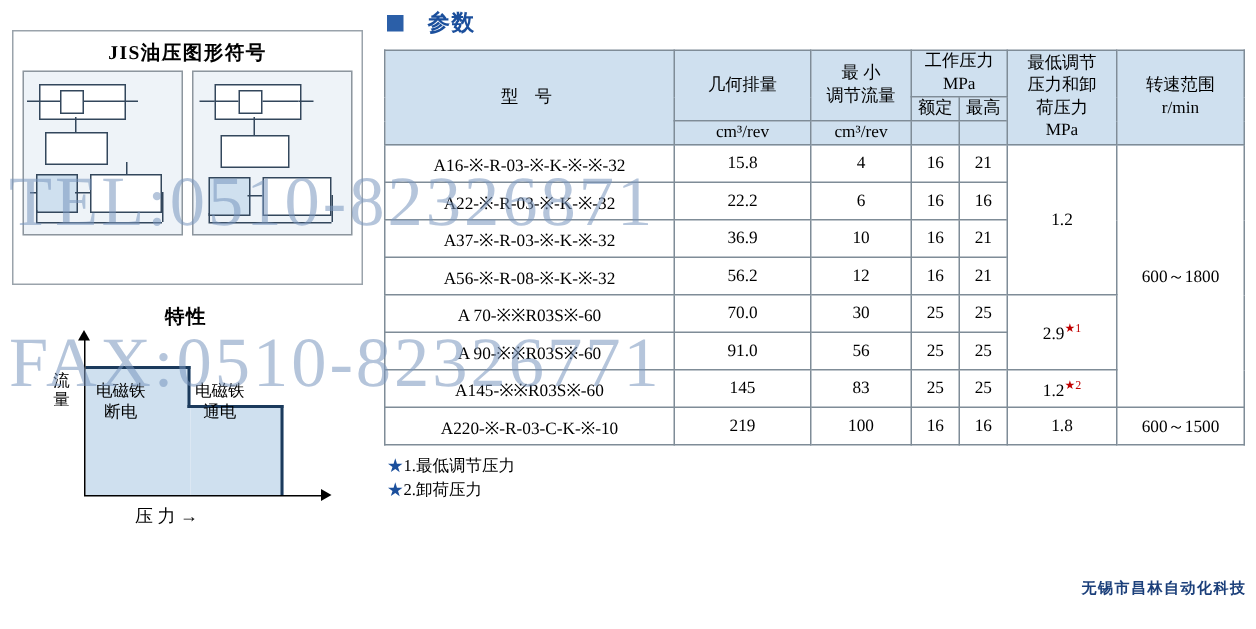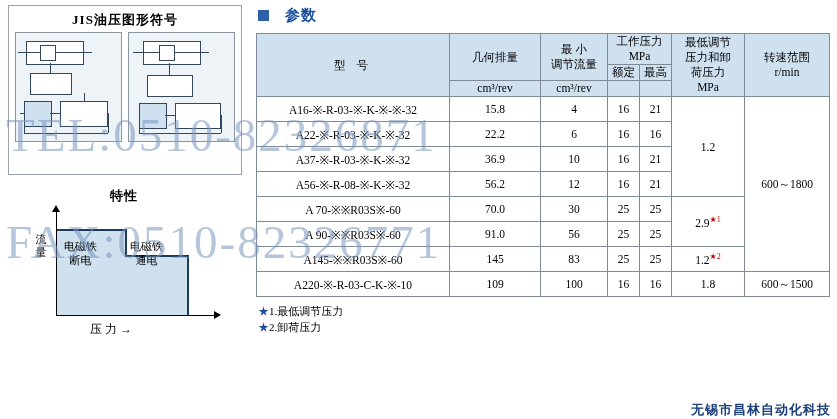--- a/index.html
+++ b/index.html
@@ -8,21 +8,21 @@
     background:#ffffff;
     font-family:"Liberation Serif", serif;
     color:#000;
     position:relative;
     overflow:hidden;
   }
   .page{position:relative;width:837px;height:419px;}
 
   
   .left{
-    position:absolute;left:8px;top:1px;width:240px;height:400px;
+    position:absolute;left:8px;top:16px;width:240px;height:400px;
   }
   .symbol-box{
     position:absolute;left:0;top:4px;width:232px;height:168px;
     border:1px solid #9aa3ab;background:#fff;
   }
   .symbol-title{
     text-align:center;font-size:13px;font-weight:bold;margin-top:5px;
     letter-spacing:1px;
   }
   .sym-wrap{
@@ -119,21 +119,21 @@
   .th-pmin{width:68px;}
   .th-rpm{width:80px;}
   .sub{font-size:10.5px;}
   td.model{text-align:left;padding-left:6px;font-size:11.5px;}
   tbody tr{height:25px;}
   .star{color:#c00000;font-size:8px;vertical-align:super;}
 
   .notes{margin:6px 0 0 2px;font-size:11px;line-height:16px;}
   .notes .bullet{color:#1b4f9c;}
   .footer{
-    position:absolute;right:6px;bottom:0;font-size:13px;font-weight:bold;
+    position:absolute;right:6px;bottom:20px;font-size:10px;font-weight:bold;
     color:#1b3f7a;letter-spacing:1px;
   }
 
   
   .wm{
     position:absolute;left:0;top:0;width:837px;height:419px;
     pointer-events:none;
   }
   .wm span{
     position:absolute;
@@ -329,21 +329,21 @@
           <td>145</td>
           <td>83</td>
           <td>25</td>
           <td>25</td>
           <td>
             <span>1.2</span><span class="star">★2</span>
           </td>
         </tr>
         <tr>
           <td class="model">A220-※-R-03-C-K-※-10</td>
-          <td>109</td>
+          <td>219</td>
           <td>100</td>
           <td>16</td>
           <td>16</td>
           <td>1.8</td>
           <td>600～1500</td>
         </tr>
       </tbody>
     </table>
 
     <div class="notes">

